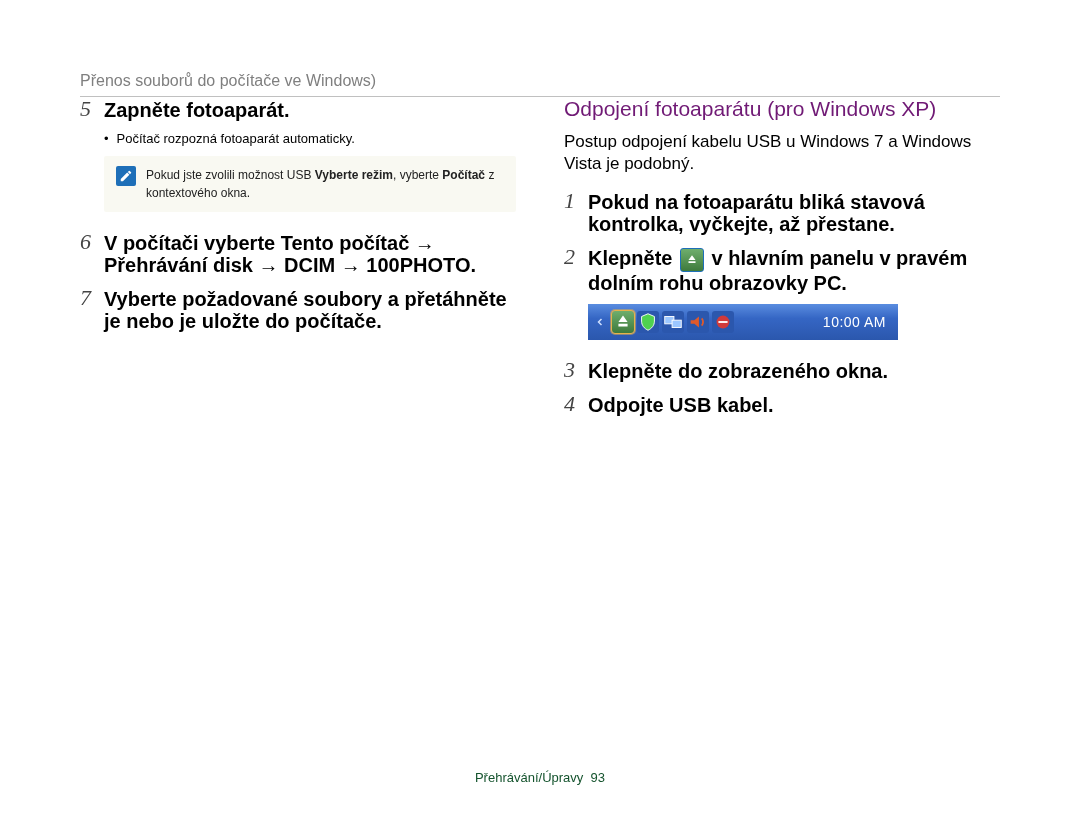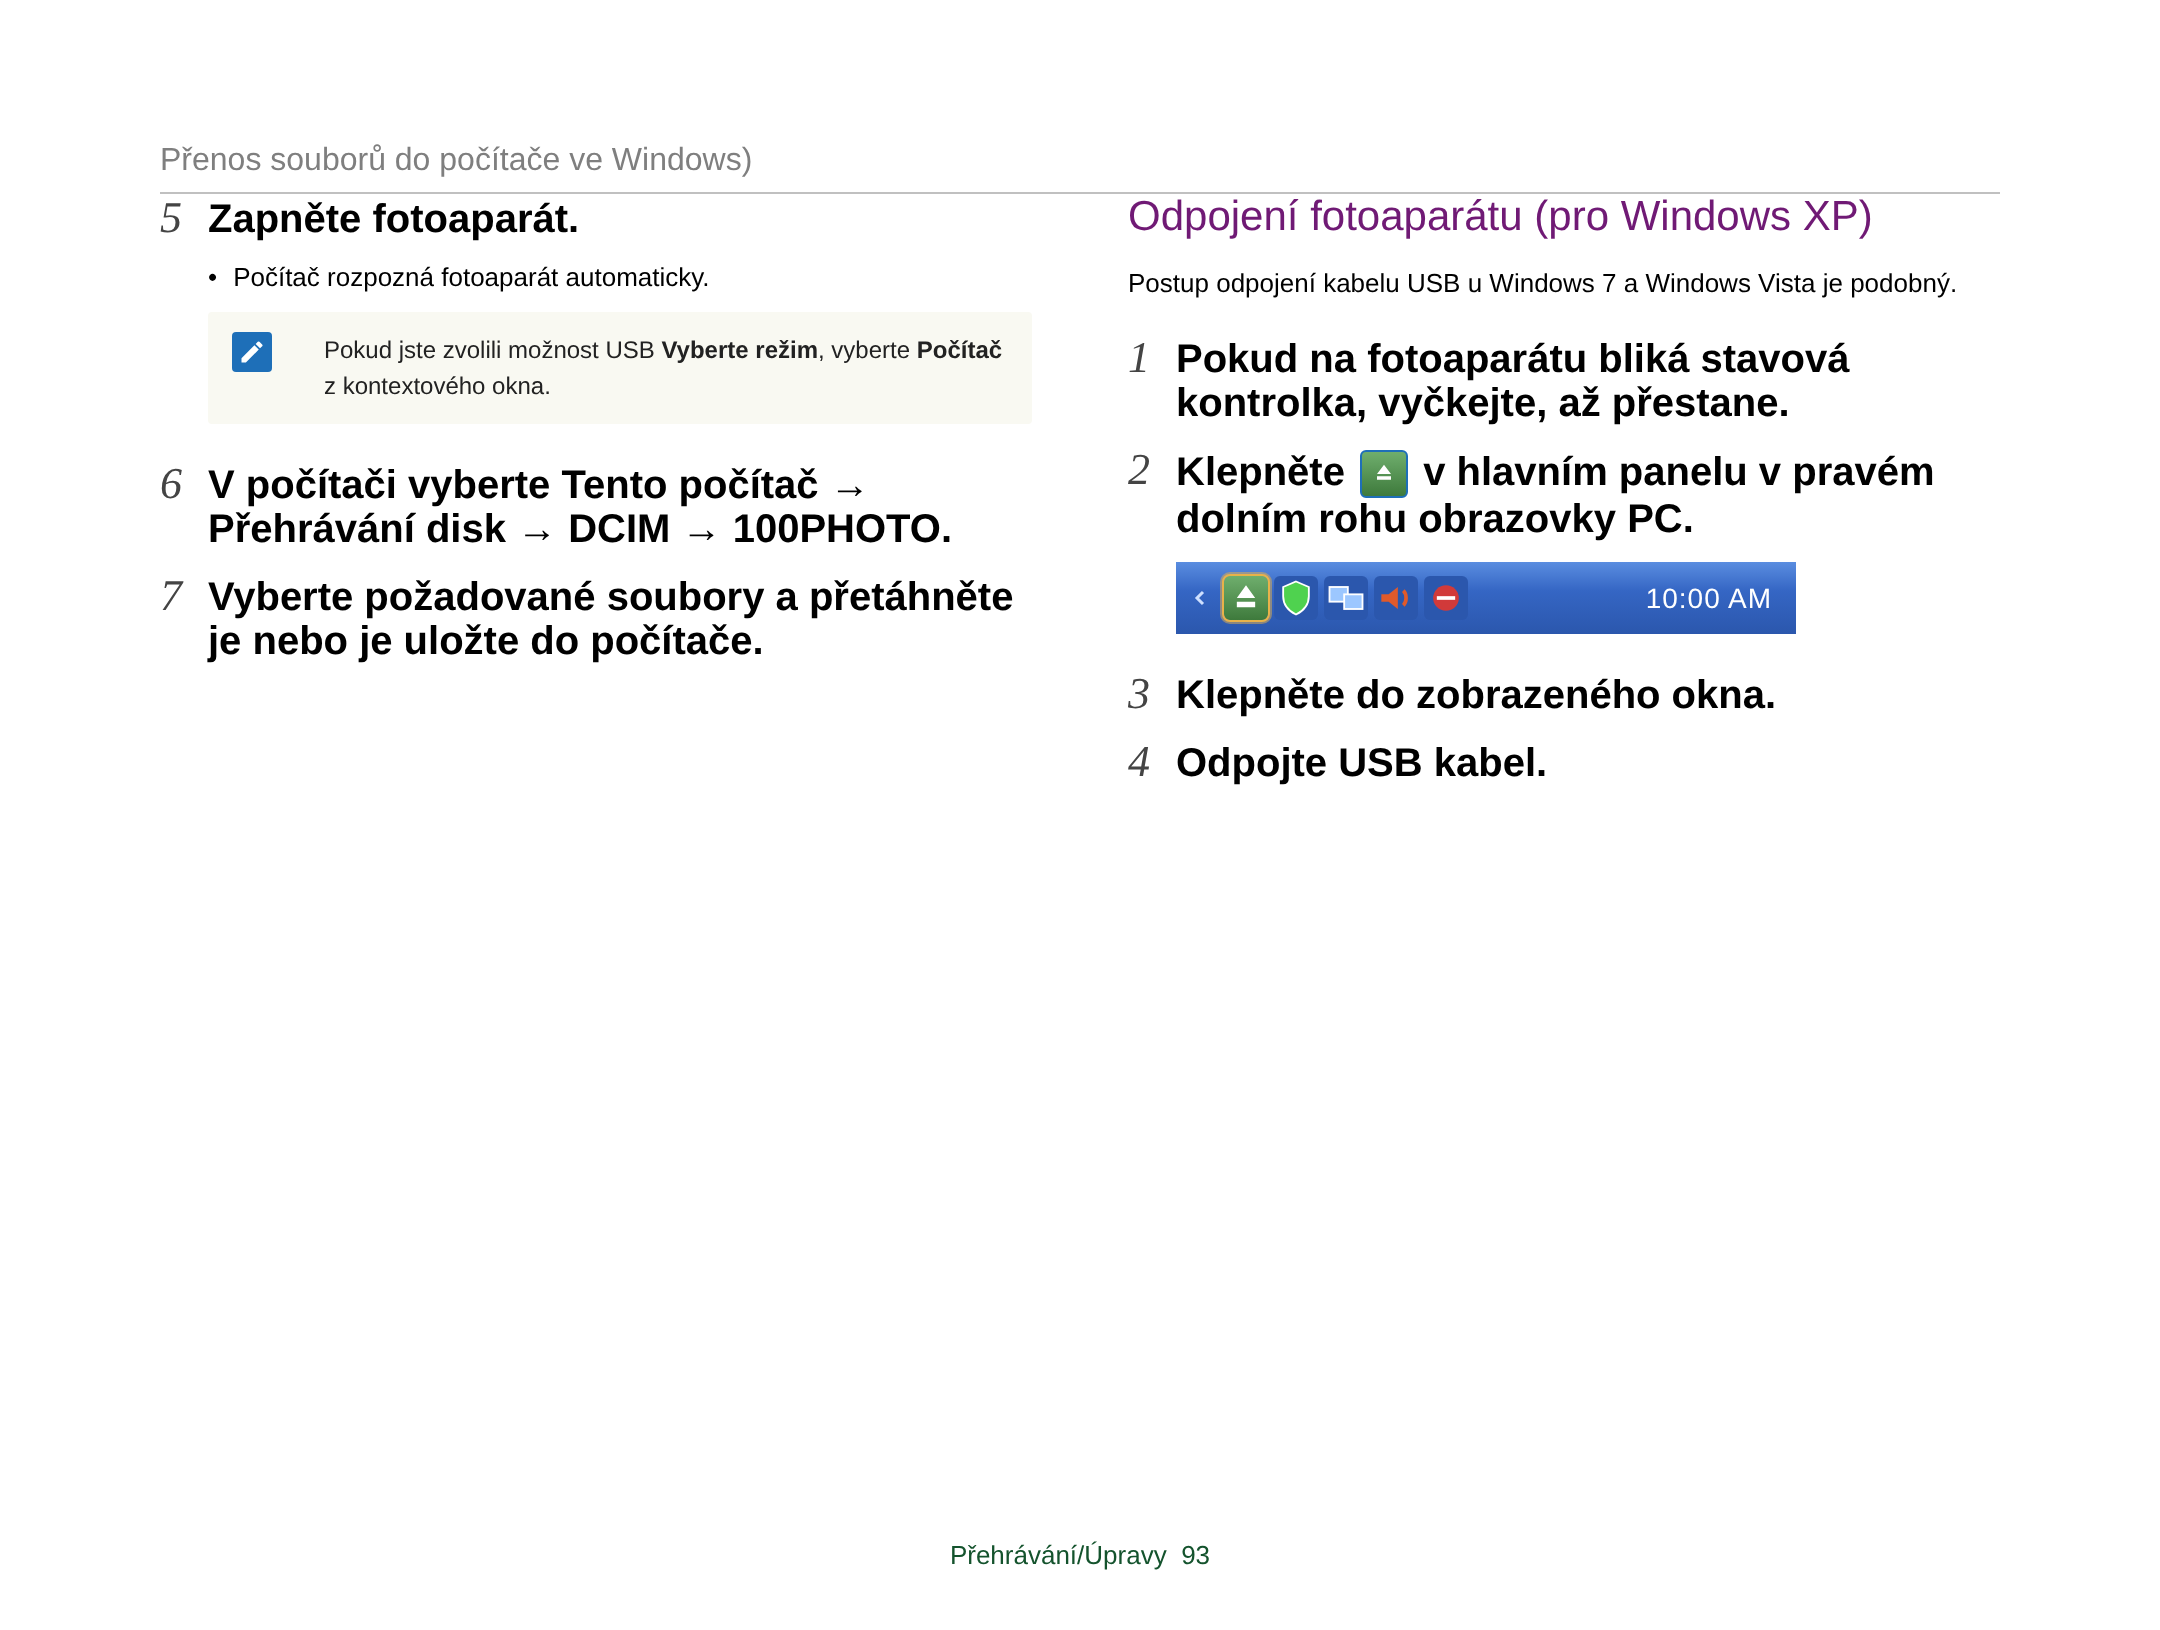--- a/index.html
+++ b/index.html
@@ -63,21 +63,21 @@
     content: "\2022";
     margin-right: 8px;
   }
 
   .note-box {
     background: #f9f9f2;
     border-radius: 2px;
     padding: 10px 12px 10px 12px;
     display: flex;
     align-items: flex-start;
-    gap: 26px;
+    gap: 10px;
     margin: 6px 0 18px 24px;
     font-size: 12px;
     line-height: 18px;
     color: #222;
   }
   .note-box.full {
     margin-left: 0;
   }
   .note-icon {
     width: 20px;
@@ -91,21 +91,21 @@
   }
   .note-icon svg { width: 14px; height: 14px; }
 
   .section-title {
     font-size: 21px;
     color: #701a75;
     margin-bottom: 10px;
     font-weight: 400;
   }
   .section-intro {
-    font-size: 13px;
+    font-size: 17px;
     line-height: 22px;
     margin-bottom: 14px;
   }
 
   .inline-icon {
     display: inline-flex;
     vertical-align: middle;
     width: 22px;
     height: 22px;
     border-radius: 3px;

